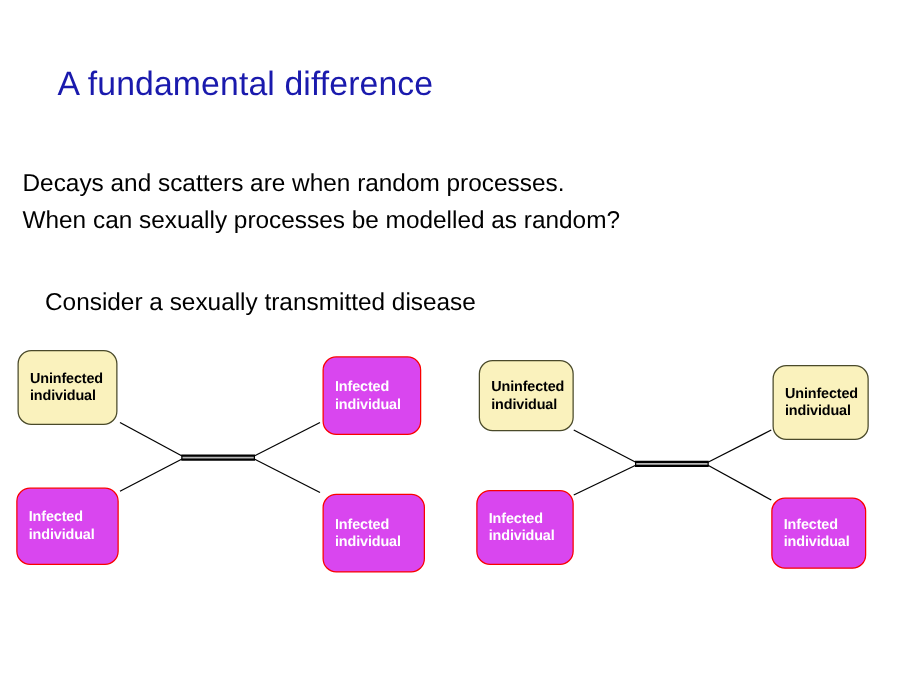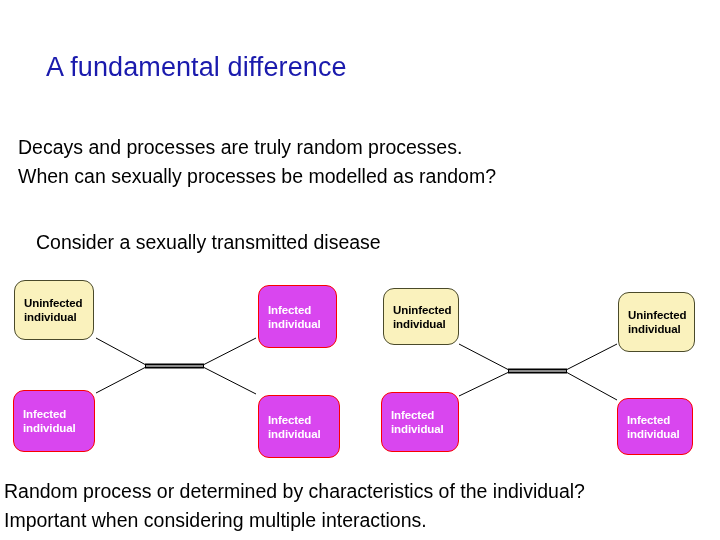--- a/index.html
+++ b/index.html
@@ -90,21 +90,21 @@
   .node-label { display: block; }
 </style>
 </head>
 <body>
 
 <div class="slide">
 
   <div id="slide-title">A fundamental difference</div>
 
   <div class="body-text" id="intro-block">
-    <div>Decays and processes are truly random processes.</div>
+    <div>Decays and scatters are when random processes.</div>
     <div>When can sexually processes be modelled as random?</div>
   </div>
 
   <div class="body-text" id="consider-block">
     <div>Consider a sexually transmitted disease</div>
   </div>
 
   <div id="diagram">
 
     <svg id="diagram-svg" width="720" height="200" viewBox="0 0 720 200">
@@ -183,18 +183,14 @@
 
     <div class="node infected" style="left:617px; top:128px; width:76px; height:57px;">
       <div>
         <span class="node-label">Infected</span>
         <span class="node-label">individual</span>
       </div>
     </div>
 
   </div>
 
-  <div class="body-text" id="closing-block">
-    <div>Random process or determined by characteristics of the individual?</div>
-    <div>Important when considering multiple interactions.</div>
-  </div>
 
 </div>
 
 </body></html>

